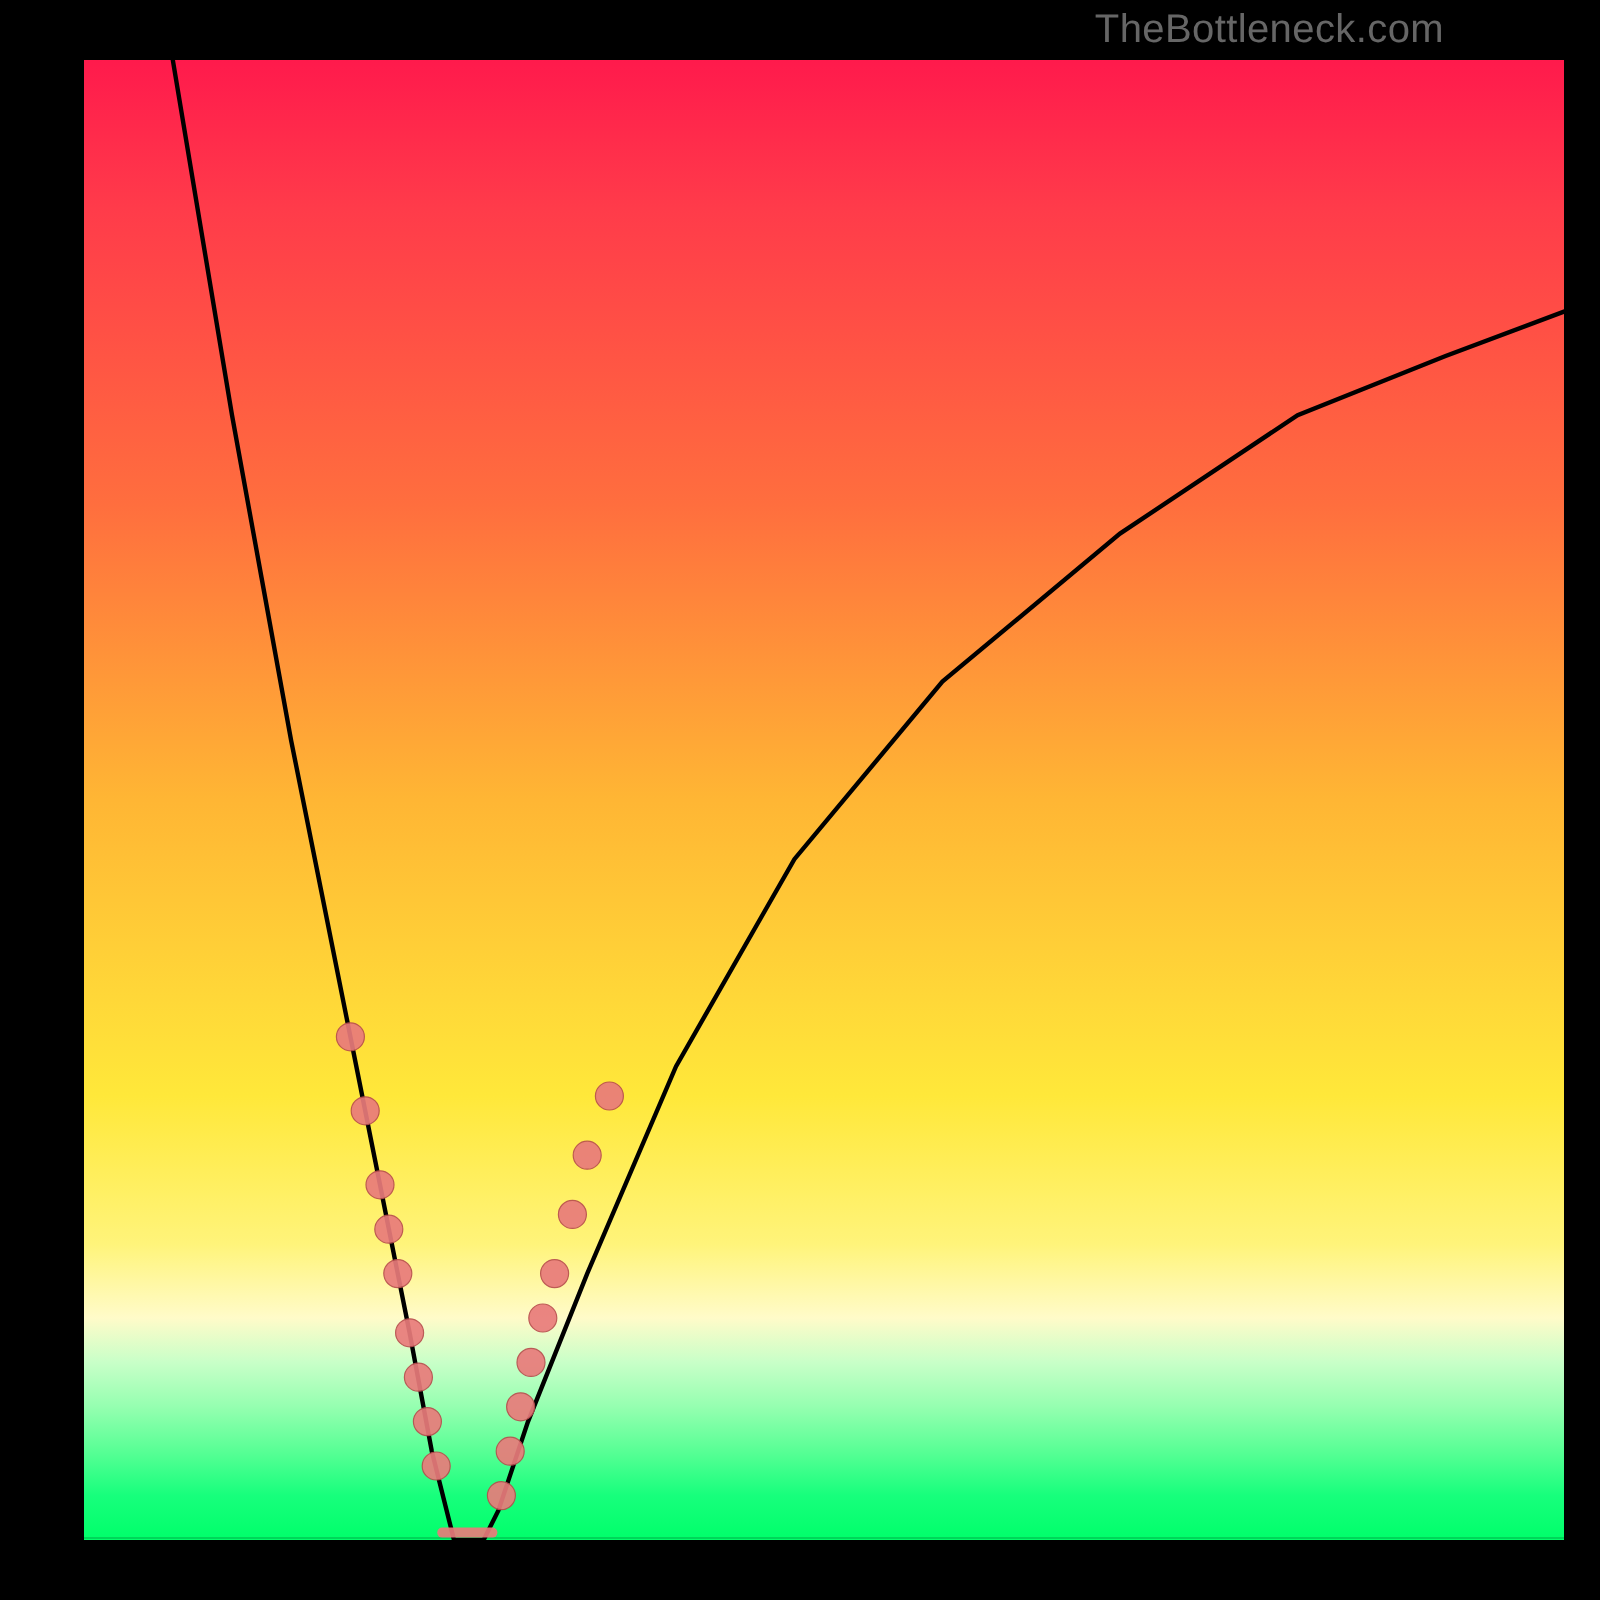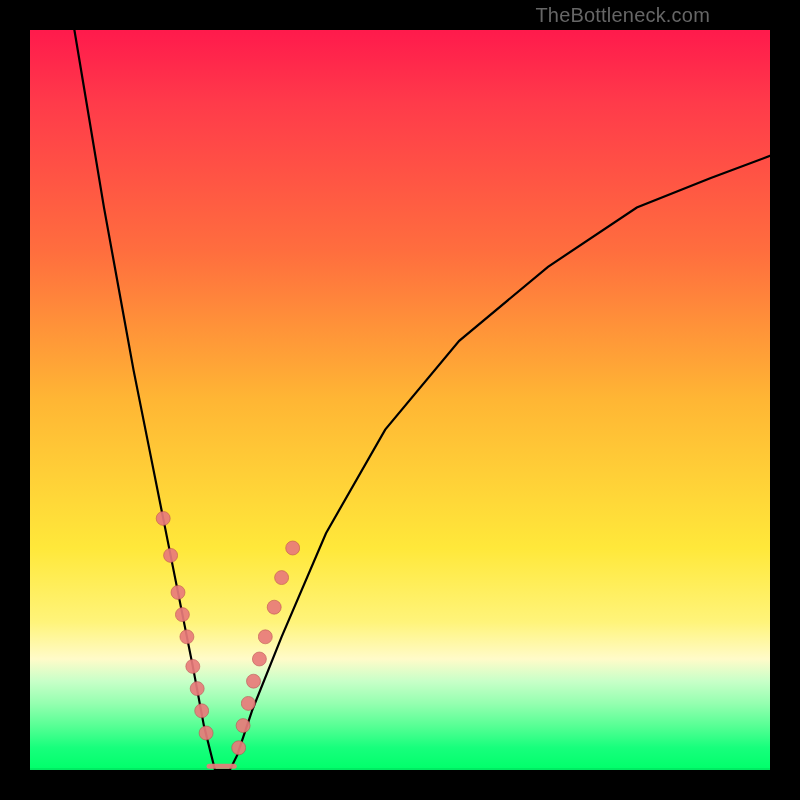--- a/index.html
+++ b/index.html
@@ -6,21 +6,21 @@
     margin: 0;
     padding: 0;
     width: 800px;
     height: 800px;
     overflow: hidden;
     background: #000;
     font-family: Arial, Helvetica, sans-serif;
   }
   .frame {
     position: absolute;
-    left: 0; top: 0;
+    left: 12px; top: 0;
     width: 722px; height: 800px;
     background: #000;
   }
   .plot {
     position: absolute;
     left: 30px;
     top: 30px;
     width: 740px;
     height: 740px;
     

